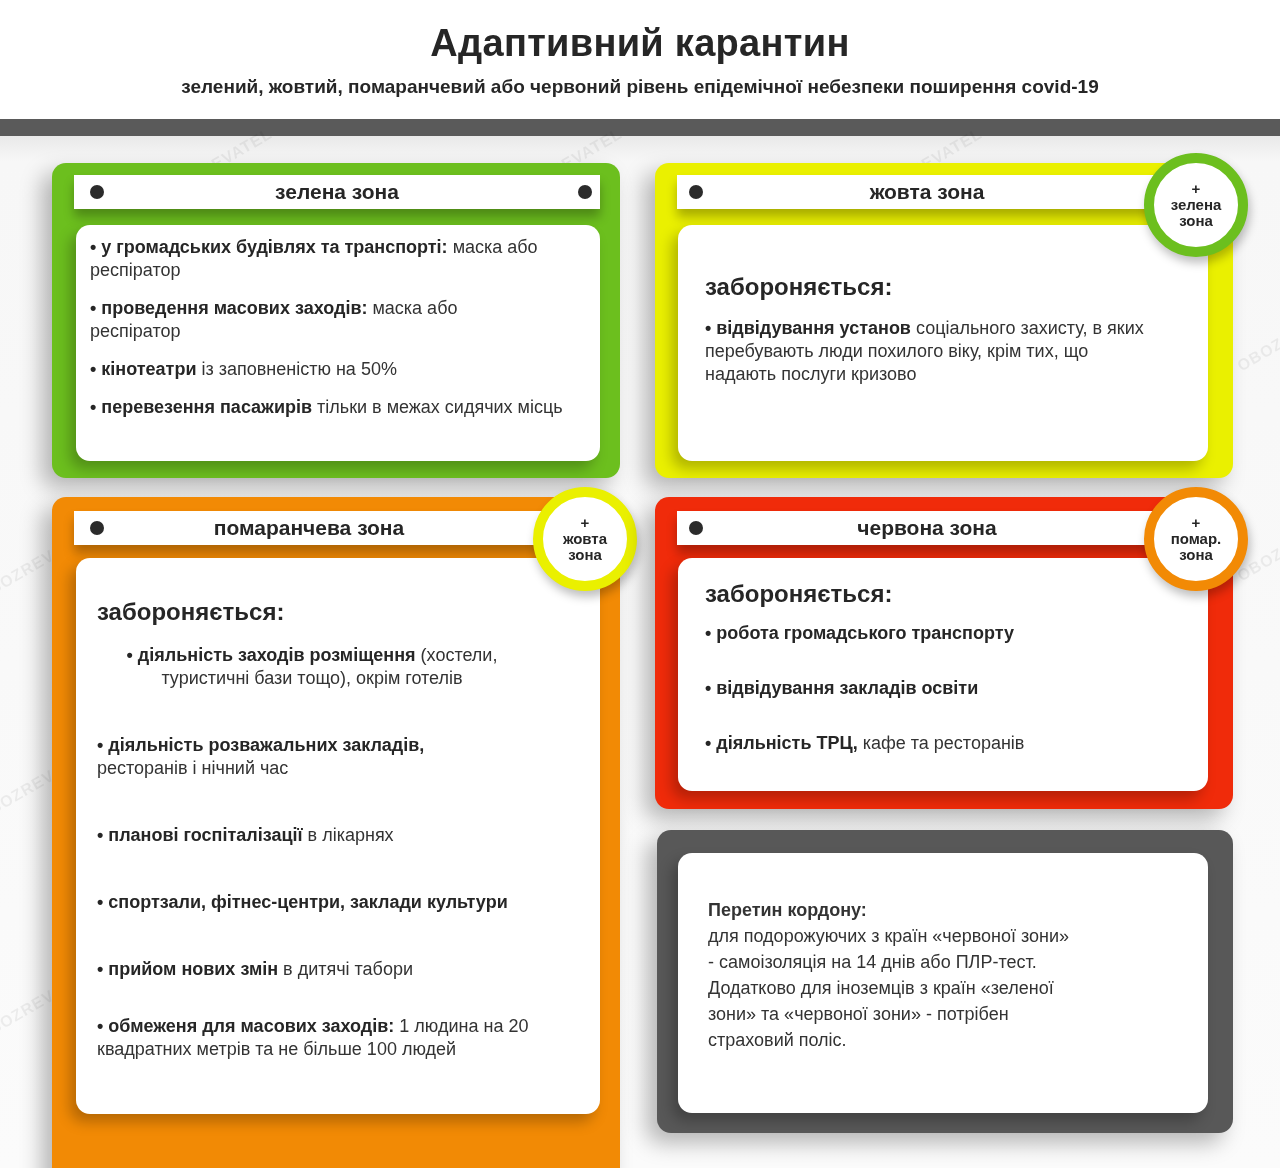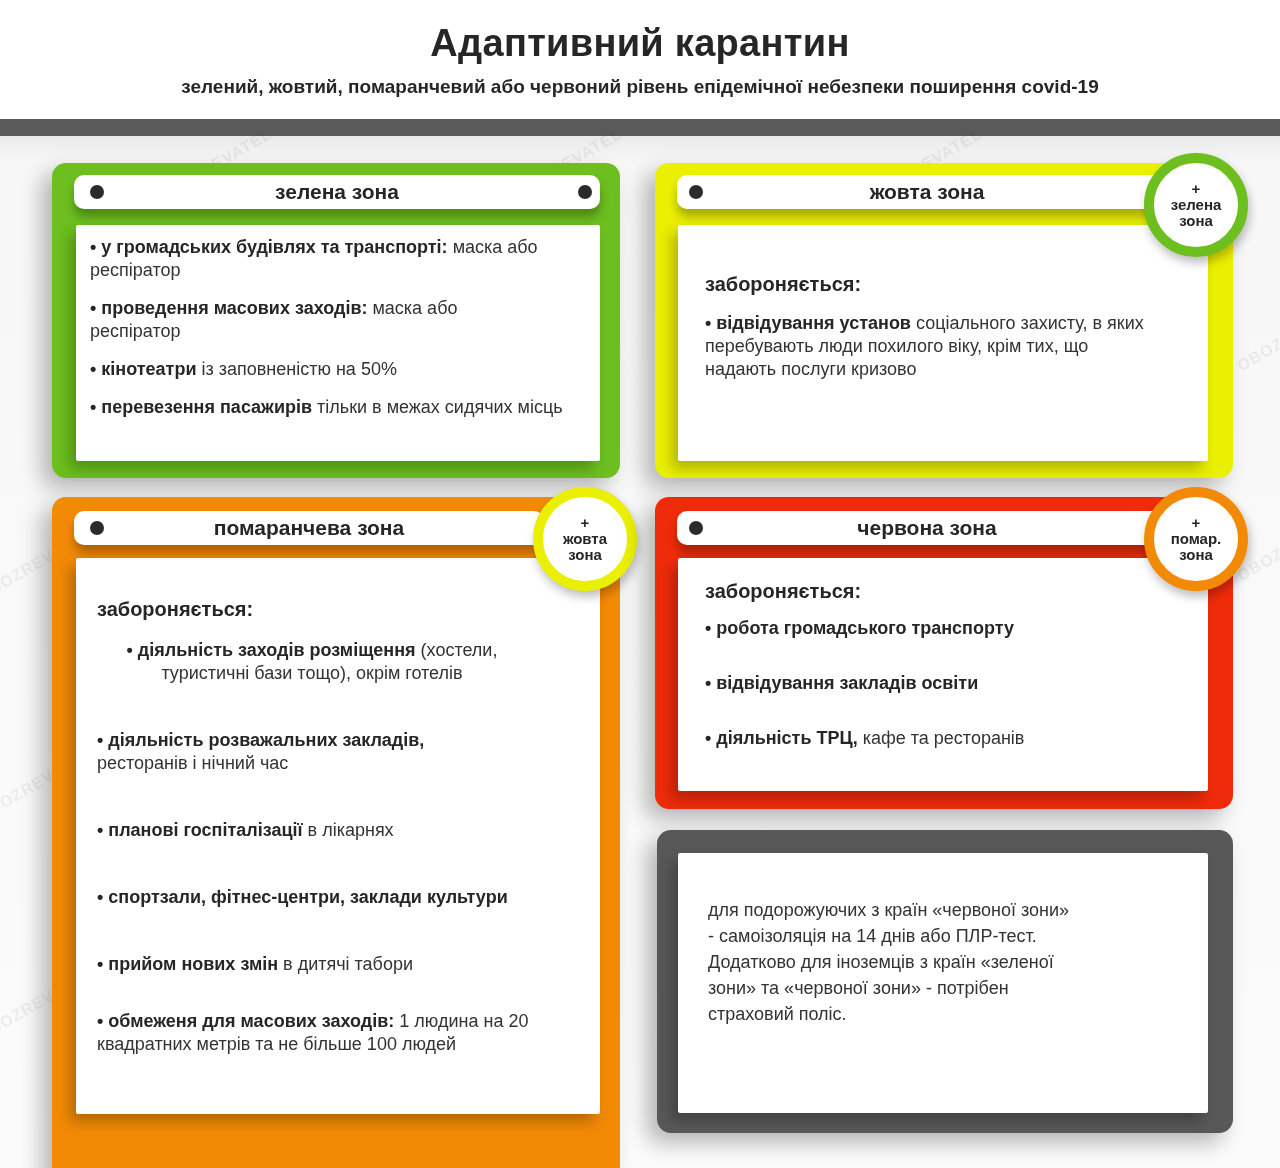--- a/index.html
+++ b/index.html
@@ -27,34 +27,34 @@
   }
   .watermark {
     position: absolute; color: rgba(0,0,0,0.06); font-weight: bold; font-size: 16px;
     transform: rotate(-30deg); letter-spacing: 1px; pointer-events: none;
   }
   .zone {
     position: absolute; border-radius: 14px;
     box-shadow: -10px 10px 22px rgba(0,0,0,0.28);
   }
   .zone-header {
-    position: absolute; height: 34px; background: #fff; border-radius: 10px;
+    position: absolute; height: 34px; background: #fff; border-radius: 0;
     box-shadow: 0 8px 10px rgba(0,0,0,0.28);
     display: flex; align-items: center; justify-content: center;
   }
   .zone-header .hdr-label { font-size: 21px; font-weight: bold; color: #262626; }
   .dot { position: absolute; top: 10px; width: 14px; height: 14px; border-radius: 50%; background: #2b2b2b; }
   .panel {
-    position: absolute; background: #fff; border-radius: 2px;
+    position: absolute; background: #fff; border-radius: 14px;
     box-shadow: -6px 8px 14px rgba(0,0,0,0.25);
     box-sizing: border-box;
   }
   .item { font-size: 18px; line-height: 23px; color: #333; }
   .item b { color: #262626; }
-  .forbidden { font-size: 20px; font-weight: bold; color: #262626; }
+  .forbidden { font-size: 24px; font-weight: bold; color: #262626; }
   .badge {
     position: absolute; width: 84px; height: 84px; border-radius: 50%; background: #fff;
     border-style: solid; border-width: 10px;
     box-shadow: 2px 6px 10px rgba(0,0,0,0.25);
     display: flex; flex-direction: column; align-items: center; justify-content: center;
     text-align: center; font-weight: bold; font-size: 15px; line-height: 16px; color: #262626;
   }
   .border-text { font-size: 18px; line-height: 26px; color: #333; }
 </style>
 </head>
@@ -169,19 +169,22 @@
   </div>
 </div>
 <div class="badge" style="left:1144px;top:487px;border-color:#f28a05;">
   <span>+</span>
   <span>помар.</span>
   <span>зона</span>
 </div>
 
 <div class="zone" style="left:657px;top:830px;width:576px;height:303px;background:#585858;">
   <div class="panel" style="left:21px;top:23px;width:530px;height:260px;padding:44px 20px 0 30px;">
+    <div class="border-text">
+      <b>Перетин кордону:</b>
+    </div>
     <div class="border-text">для подорожуючих з країн «червоної зони»</div>
     <div class="border-text">- самоізоляція на 14 днів або ПЛР-тест.</div>
     <div class="border-text">Додатково для іноземців з країн «зеленої</div>
     <div class="border-text">зони» та «червоної зони» - потрібен</div>
     <div class="border-text">страховий поліс.</div>
   </div>
 </div>
 
 </body></html>

